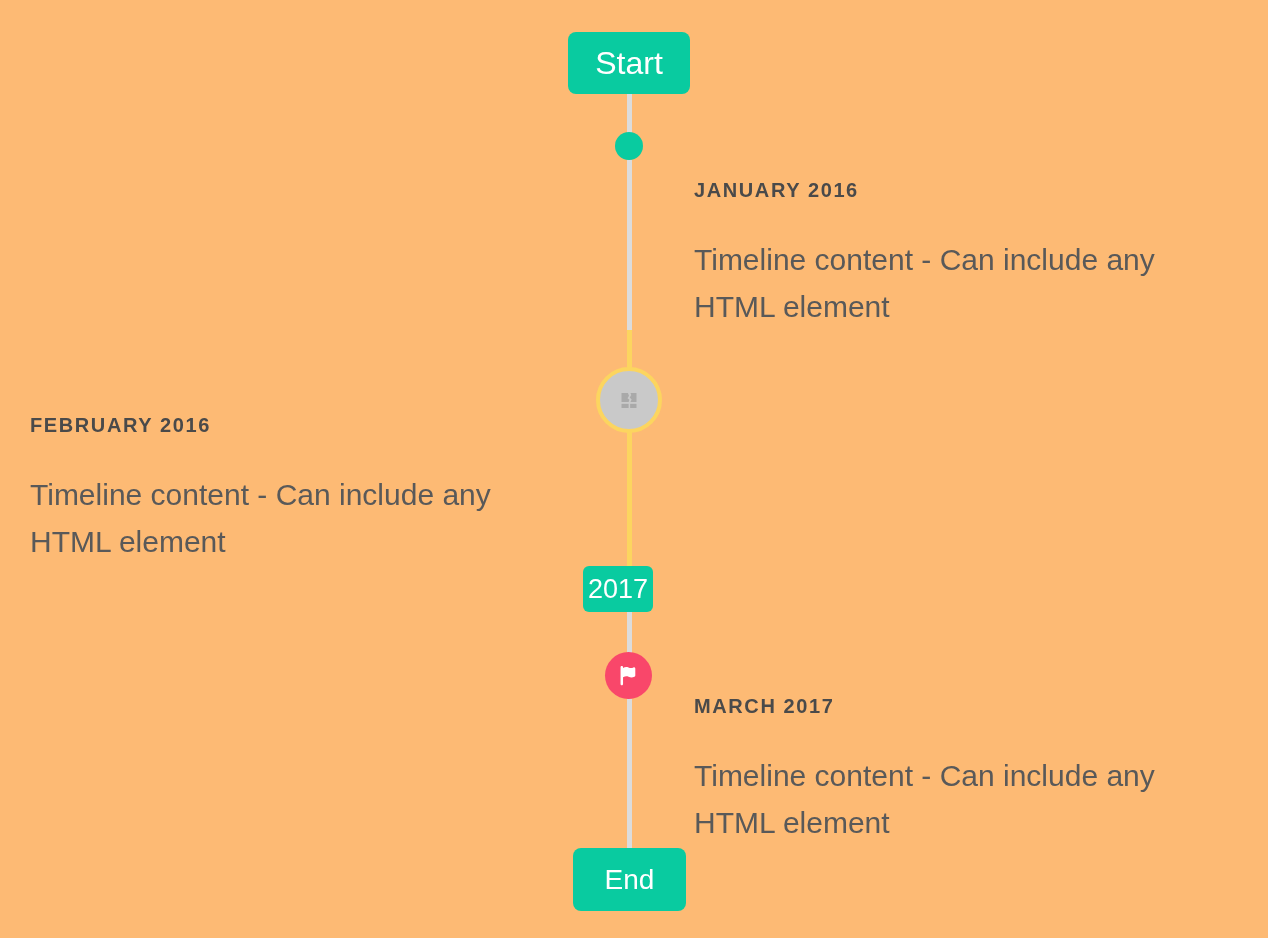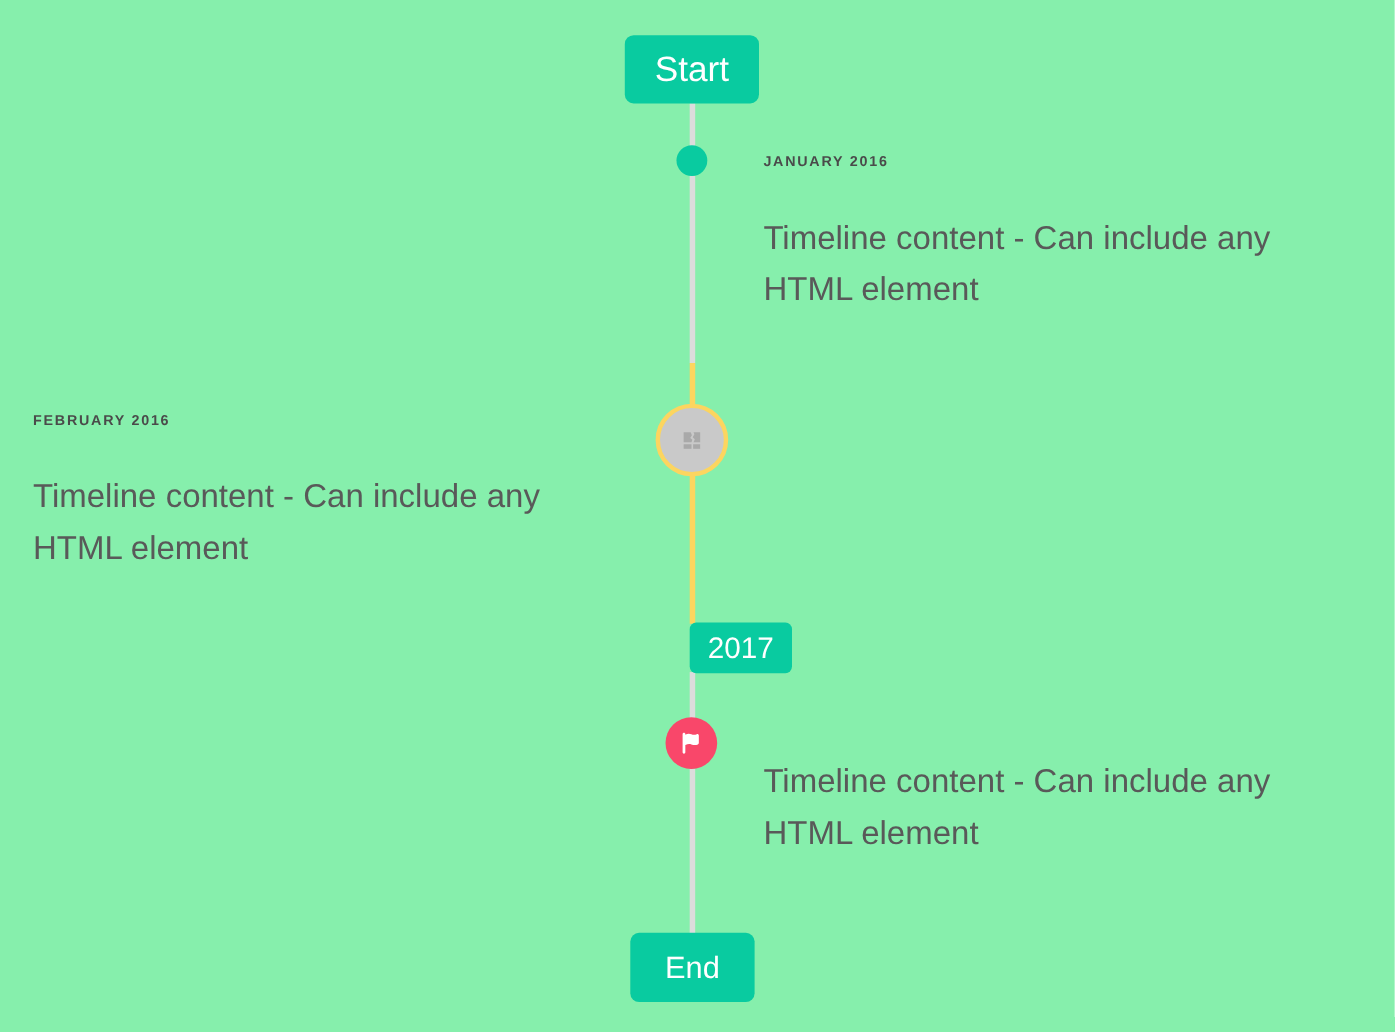--- a/index.html
+++ b/index.html
@@ -5,21 +5,21 @@
   html, body {
     margin: 0;
     padding: 0;
     background: #ffffff;
     font-family: "Liberation Sans", "DejaVu Sans", sans-serif;
   }
   .stage {
     position: relative;
     width: 1268px;
     height: 938px;
-    background: #86efac;
+    background: #fdba74;
     overflow: hidden;
   }
 
   
   .line {
     position: absolute;
     left: 627px;
     width: 5px;
   }
   .line.gray   { background: #dcdcdc; }
@@ -36,21 +36,21 @@
   .badge {
     position: absolute;
     background: #09cba0;
     color: #ffffff;
     display: flex;
     align-items: center;
     justify-content: center;
     border-radius: 8px;
   }
   .badge-start { left: 568px; top: 32px;  width: 122px; height: 62px; font-size: 32px; }
-  .badge-year  { left: 583px; top: 566px; width: 93px;  height: 46px; font-size: 27px; border-radius: 6px; margin-left: 44px; }
+  .badge-year  { left: 583px; top: 566px; width: 70px;  height: 46px; font-size: 27px; border-radius: 6px; }
   .badge-end   { left: 573px; top: 848px; width: 113px; height: 63px; font-size: 28px; }
 
   
   .marker { position: absolute; border-radius: 50%; }
 
   .marker-dot {
     left: 615px; top: 132px;
     width: 28px; height: 28px;
     background: #09cba0;
   }
@@ -72,25 +72,26 @@
     align-items: center;
     justify-content: center;
   }
 
   
   .entry {
     position: absolute;
     width: 535px;
   }
   .entry-title {
-    font-size: 13px;
+    font-size: 20px;
     font-weight: 700;
     letter-spacing: 1.6px;
     line-height: 22px;
     color: #4a4a4a;
+    margin-top: 43px;
   }
   .entry-content {
     margin-top: 35px;
     font-size: 30px;
     line-height: 47px;
     color: #595959;
   }
   .entry-january  { left: 694px; top: 136px; text-align: left; }
   .entry-february { right: 703px; top: 371px; text-align: left; }
   .entry-march    { left: 694px; top: 652px; text-align: left; }
@@ -140,20 +141,21 @@
 
   <div class="marker marker-flag">
     <span style="display:flex;">
       <svg width="23" height="23" viewBox="0 0 24 24" fill="#ffffff" xmlns="http://www.w3.org/2000/svg">
         <path d="M5 2.2c.72 0 1.3.58 1.3 1.3v.55c1.9-1 3.75-1.2 5.7-.4 1.75.72 3.35.7 5.15-.02.95-.38 1.95.28 1.95 1.3v7.1c0 .58-.35 1.1-.9 1.32-2.1.84-4.05.82-6.15-.05-1.75-.72-3.4-.6-5.75.5v6.98c0 .72-.58 1.3-1.3 1.3s-1.3-.58-1.3-1.3V3.5c0-.72.58-1.3 1.3-1.3z"></path>
       </svg>
     </span>
   </div>
 
   <div class="entry entry-march">
+    <div class="entry-title">MARCH 2017</div>
     <div class="entry-content">Timeline content - Can include any HTML element</div>
   </div>
 
   <div class="badge badge-end">
     <span>End</span>
   </div>
 
 </div>
 
 </body></html>

